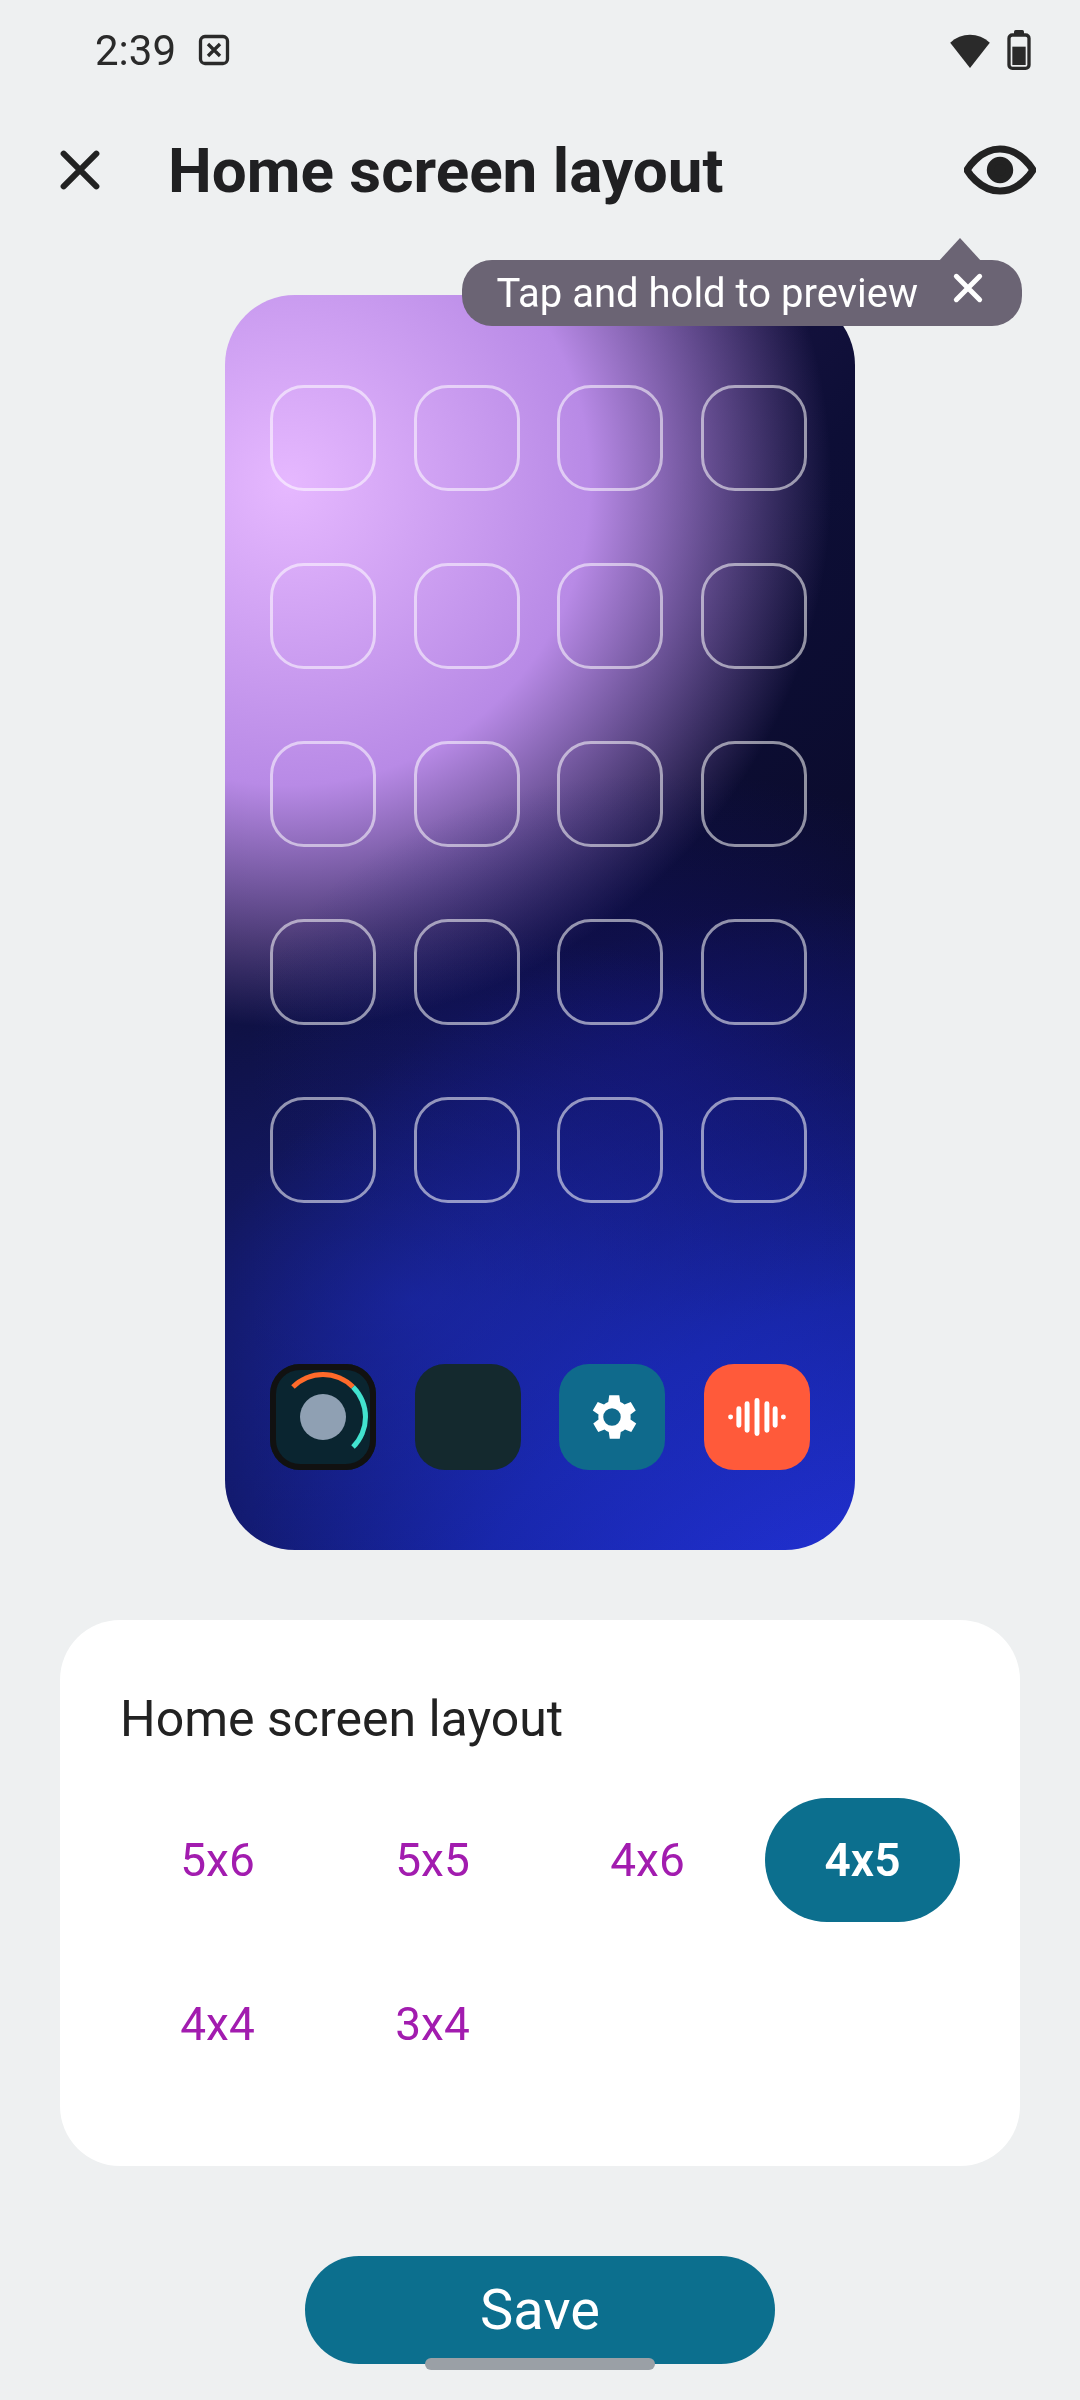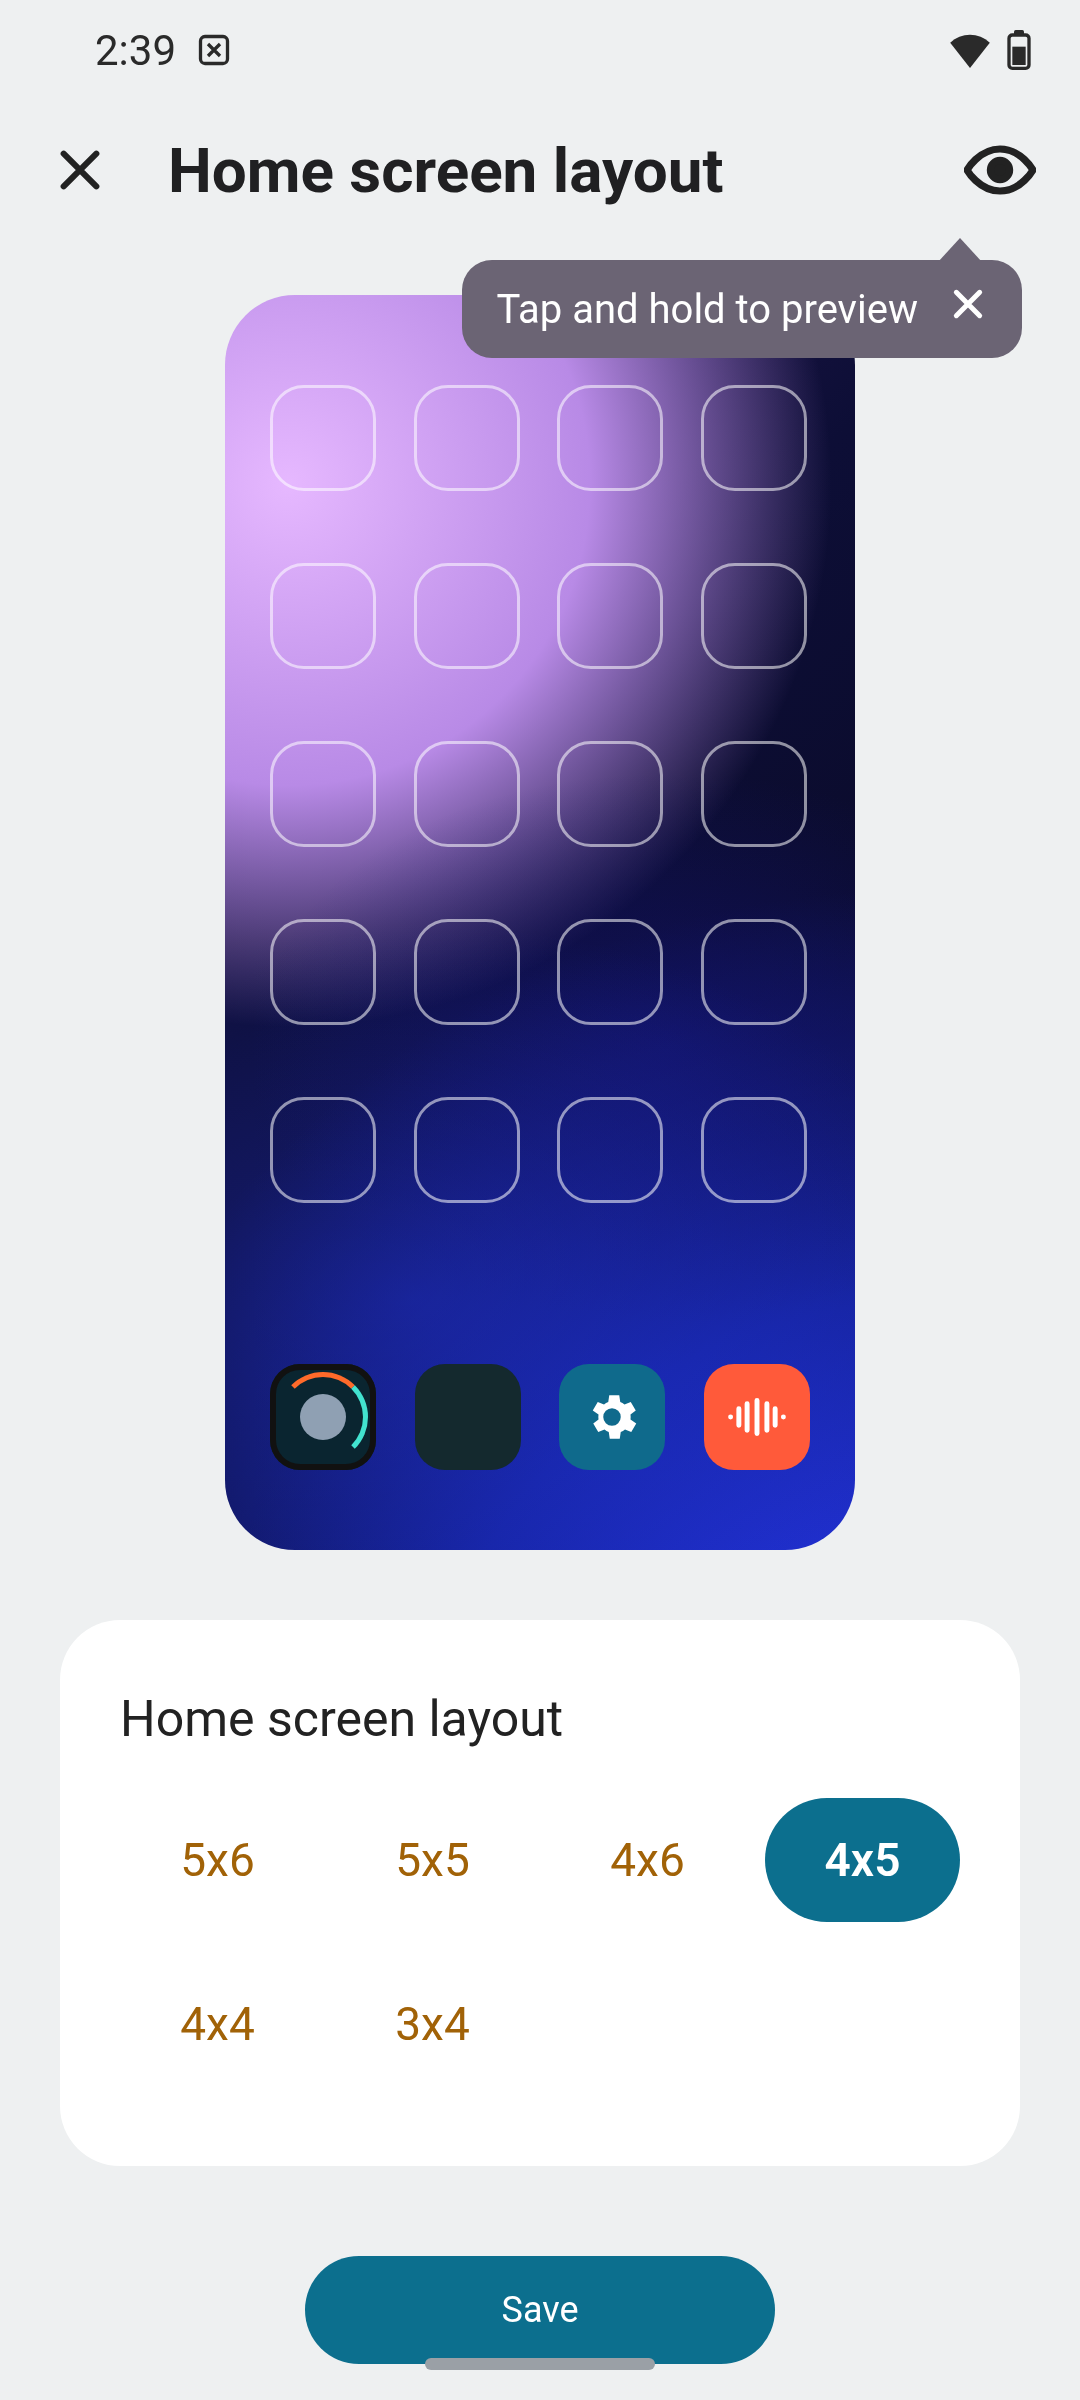--- a/index.html
+++ b/index.html
@@ -45,21 +45,21 @@
   .icon-btn { width: 80px; height: 80px; display:flex; align-items:center; justify-content:center; }
 
   
   .tooltip {
     position: absolute;
     top: 260px;
     right: 58px;
     background: #6b6474;
     color: #fff;
     border-radius: 30px;
-    padding: 24px 34px;
+    padding: 8px 34px;
     display: flex;
     align-items: center;
     gap: 30px;
     font-size: 40px;
     z-index: 50;
   }
   .tooltip::before {
     content: "";
     position: absolute;
     top: -22px;
@@ -139,33 +139,33 @@
   }
   .card-title { font-size: 50px; color: #222; margin-bottom: 50px; }
   .opts {
     display: grid;
     grid-template-columns: repeat(4, 1fr);
     gap: 40px 20px;
   }
   .opt {
     height: 124px;
     display: flex; align-items: center; justify-content: center;
-    font-size: 46px; color: #a16207;
+    font-size: 46px; color: #a21caf;
     border-radius: 64px;
   }
   .opt.selected { background: #0c6f8e; color: #ffffff; font-weight:600; }
 
   
   .save-wrap { display:flex; justify-content:center; margin-top: 90px;}
   .save-btn {
     width: 470px; height: 108px;
     background:#0c6f8e; color:#fff;
     border-radius: 56px;
     display:flex; align-items:center; justify-content:center;
-    font-size: 36px;
+    font-size: 56px;
   }
 
   
   .nav-handle {
     position:absolute; bottom:30px; left:50%; transform:translateX(-50%);
     width: 230px; height: 12px; border-radius:6px; background:#9aa0a6;
   }
 </style>
 </head>
 <body>

